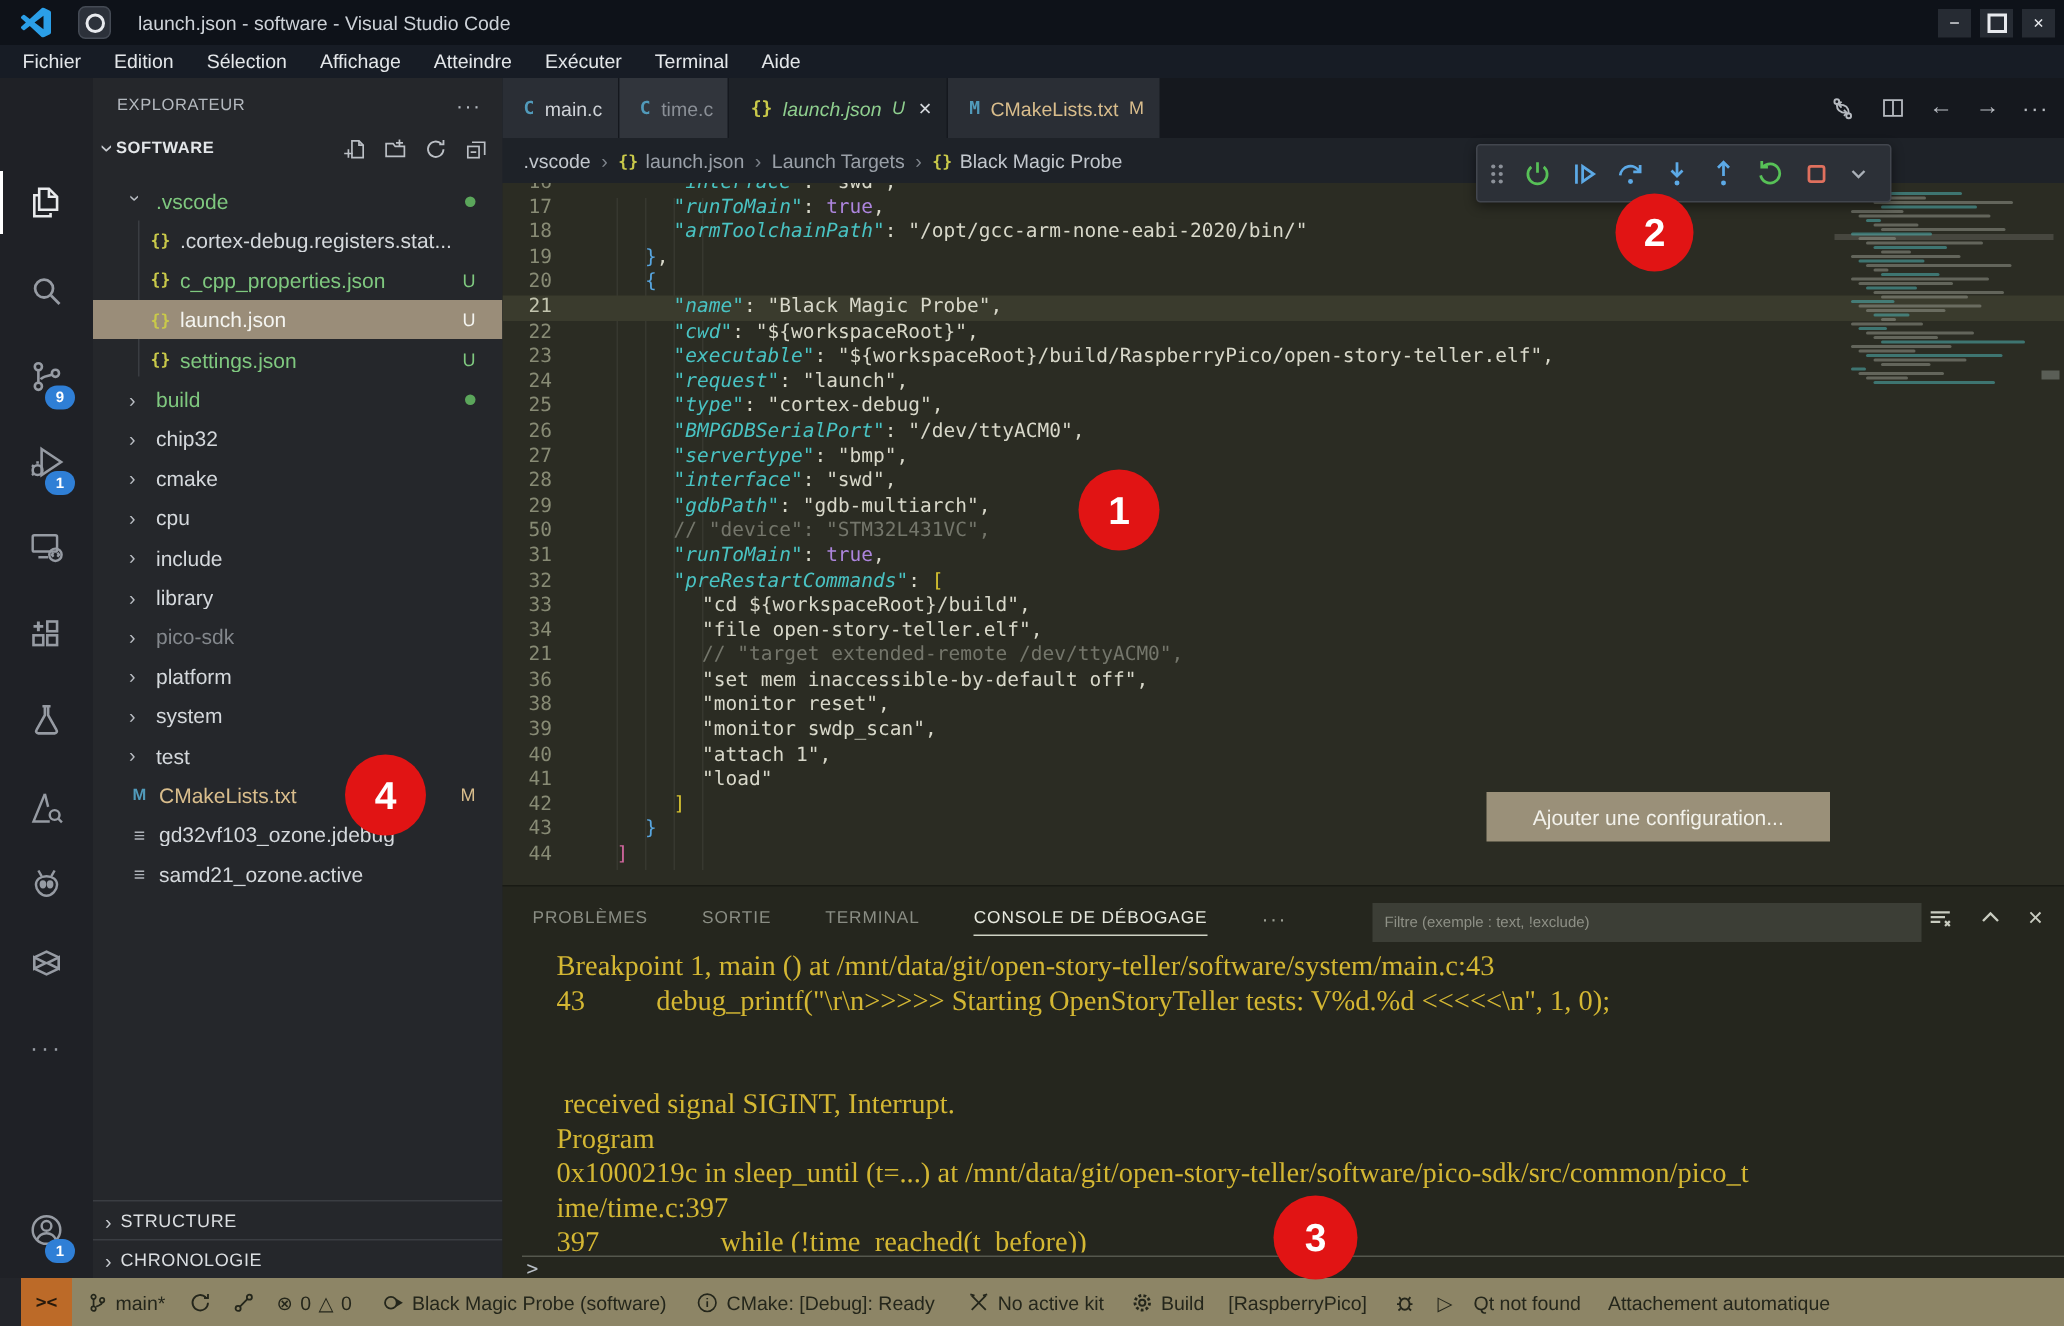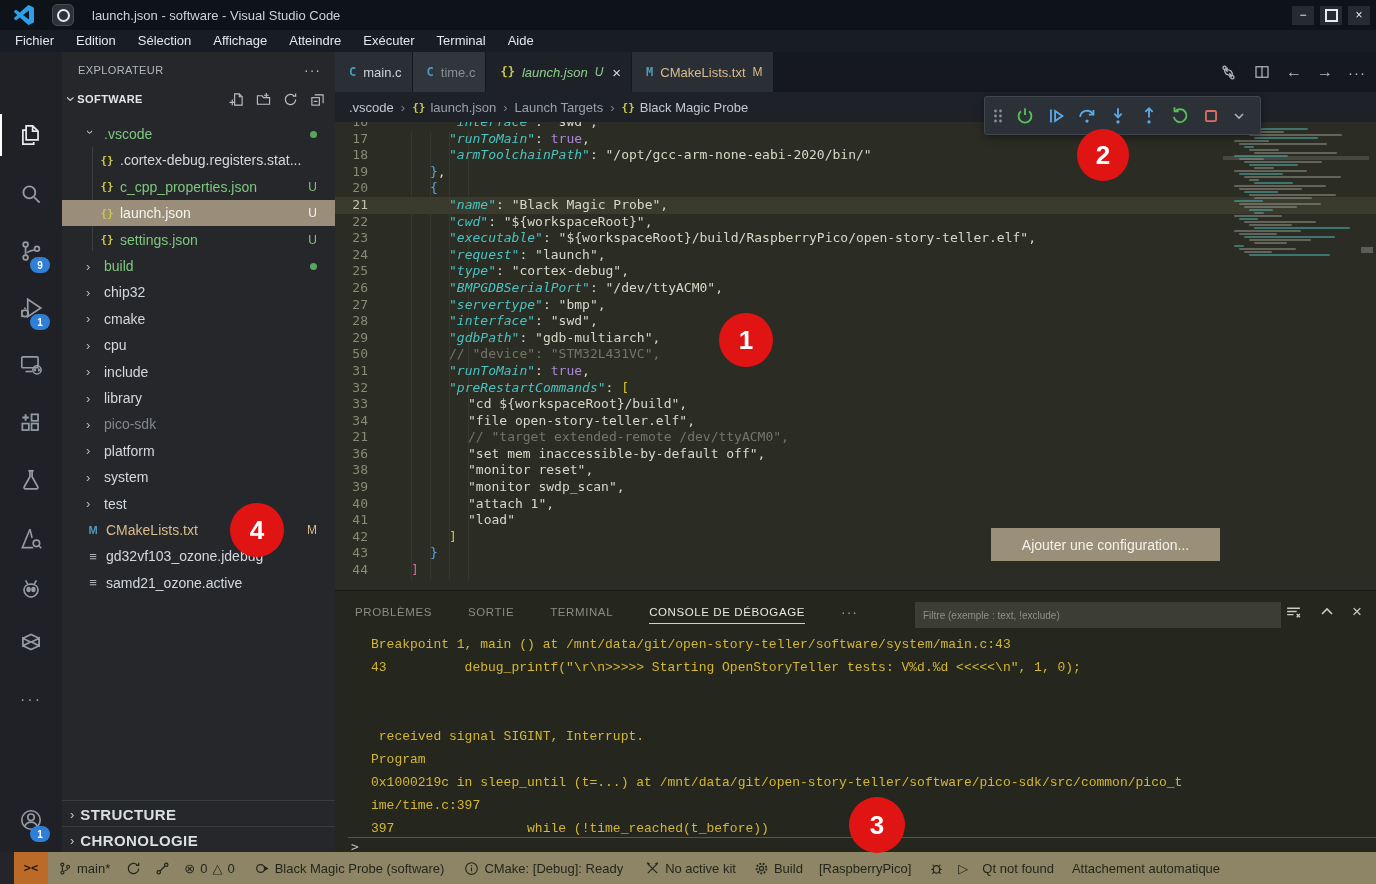--- a/index.html
+++ b/index.html
@@ -58,21 +58,21 @@
   .tree-row.c-tan .lbl{color:#d9bd8c;}
   .tree-row.c-gray .lbl{color:#83878c;}
   .tree-row.selected .lbl{color:#f4f4f0;}
   .tree-badge{position:absolute;right:18px;font-size:12px;}
   .tree-badge.u{color:#7fc87f;} .tree-badge.m{color:#d9bd8c;}
   .tree-row.selected .tree-badge{color:#f4f4f0;}
   .tree-badge.dot{width:7px;height:7px;border-radius:50%;background:#5ba65b;}
   .indent-guide-sb{position:absolute;left:30px;top:95px;width:1px;height:104px;background:#3a3d42;}
   .sb-bottom{position:absolute;left:0;width:100%;height:26px;display:flex;align-items:center;border-top:1px solid #3a3d42;}
   .sb-bottom .chev{margin-left:8px;color:#c7cbd0;font-size:13px;}
-  .sb-bottom .name{margin-left:6px;font-size:15px;font-weight:bold;letter-spacing:.4px;color:#dcdfe2;}
+  .sb-bottom .name{margin-left:6px;font-size:12px;font-weight:normal;letter-spacing:.4px;color:#dcdfe2;}
 
   
   .tabsbar{position:absolute;left:335px;top:52px;width:1041px;height:40px;background:#15181e;display:flex;}
   .tab{height:40px;display:flex;align-items:center;padding:0 10px 0 14px;background:#2a2e35;
        border-right:1px solid #15181e;font-size:13px;color:#cfd3d8;}
   .tab.shade-light{background:#31353c;color:#8a8f96;}
   .tab.active{background:#1e2228;}
   .tab .ticn{font-weight:bold;font-size:12px;margin-right:7px;font-family:"DejaVu Sans Mono",monospace;}
   .ticn.c{color:#519aba;} .ticn.json{color:#c9c94a;} .ticn.m{color:#519aba;}
   .tab .tlbl.mod-u{color:#8fcf8f;font-style:italic;}
@@ -125,22 +125,22 @@
   .panel{position:absolute;left:335px;top:590px;width:1041px;height:262px;background:#25261e;border-top:1px solid #191a14;}
   .panel-tabs{position:absolute;left:20px;top:0;height:42px;display:flex;align-items:center;gap:36px;}
   .ptab{font-size:11.5px;letter-spacing:.6px;color:#8a8d84;padding-bottom:0;}
   .ptab.active{color:#e8eae0;border-bottom:1px solid #cfd2c4;padding-bottom:5px;margin-bottom:-6px;}
   .ptab-more{color:#9a9d92;font-size:14px;letter-spacing:1px;}
   .panel-filter{position:absolute;left:580px;top:11px;width:366px;height:26px;background:#3c3e36;
                 display:flex;align-items:center;}
   .panel-filter .ph{margin-left:8px;font-size:10px;color:#8e9086;white-space:nowrap;overflow:hidden;}
   .panel-icons{position:absolute;right:14px;top:0;height:42px;display:flex;align-items:center;gap:17px;color:#c9ccc0;}
   .console{position:absolute;left:0;top:42px;width:1041px;height:202px;overflow:hidden;}
-  .console-line{padding-left:36px;height:23px;line-height:23px;font-family:Liberation Mono, monospace;
-                font-size:13px;color:#d4b733;white-space:pre;}
+  .console-line{padding-left:36px;height:23px;line-height:23px;font-family:Liberation Serif, serif;
+                font-size:19px;color:#d4b733;white-space:pre;}
   .console-sep{position:absolute;left:13px;top:246px;width:1028px;height:1px;background:#55574d;}
   .console-prompt{position:absolute;left:16px;top:248px;font-family:"DejaVu Sans Mono",monospace;
                   font-size:13px;color:#b9bfc6;}
 
   
   .statusbar{position:absolute;left:0;top:852px;width:1376px;height:32px;background:#8d8566;
              display:flex;align-items:center;font-size:13px;color:#24261b;overflow:hidden;}
   .sb-corner{width:14px;height:32px;background:#23252a;flex:none;}
   .sb-remote{width:34px;height:32px;background:#bc6a28;display:flex;align-items:center;justify-content:center;
              font-family:"DejaVu Sans Mono",monospace;font-weight:bold;font-size:12px;color:#26190c;flex:none;}

